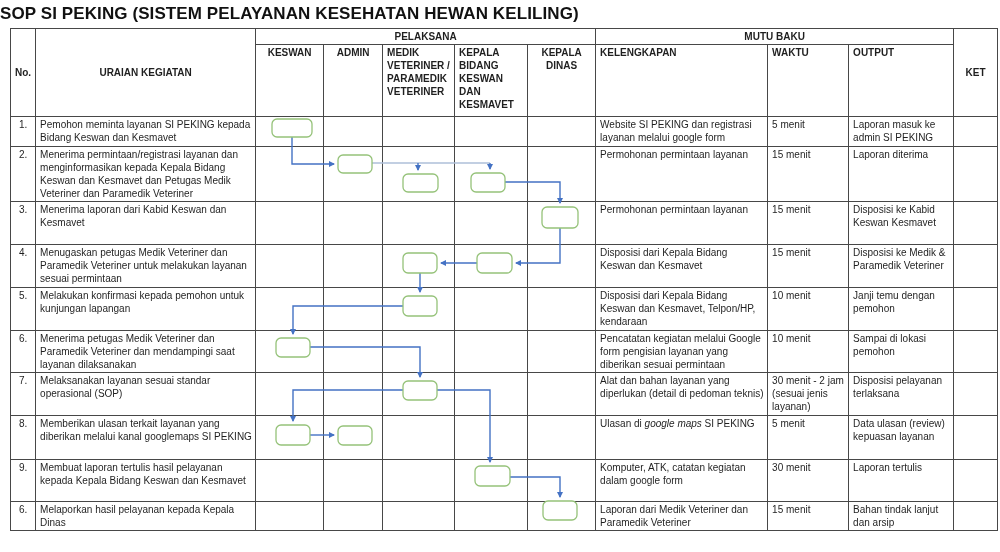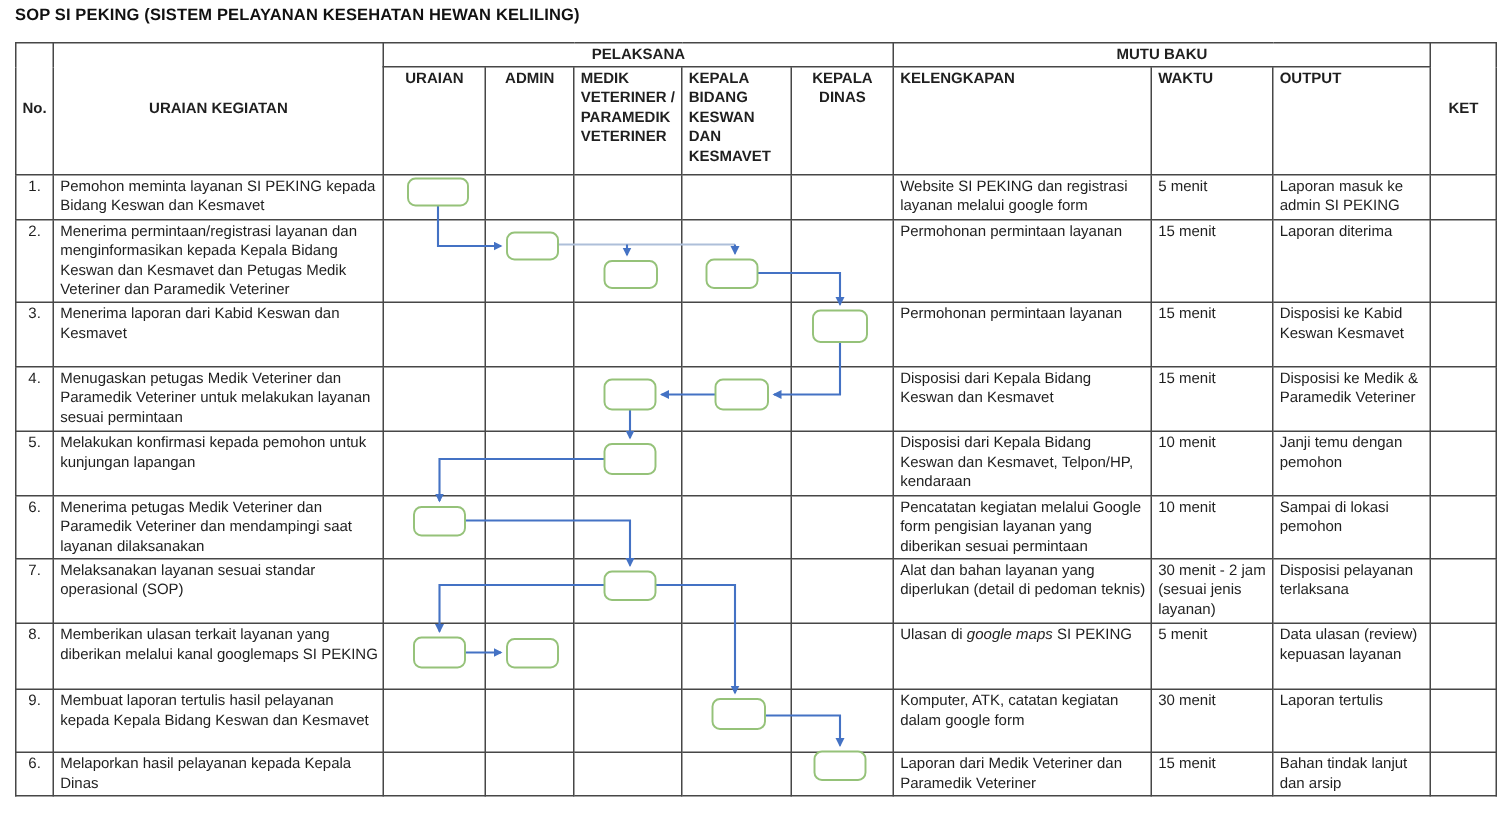--- a/index.html
+++ b/index.html
@@ -1,21 +1,21 @@
 <!DOCTYPE html>
 <html><head>
 <meta charset="utf-8">
 <style>
   html,body{margin:0;padding:0;}
   body{
     width:1000px;height:552px;position:relative;background:#ffffff;
     font-family:"Liberation Sans",sans-serif;color:#1a1a1a;overflow:hidden;
   }
   .title{
-    position:absolute;left:10px;top:4px;font-size:11px;font-weight:bold;color:#111;
+    position:absolute;left:0;top:4px;font-size:17px;font-weight:bold;color:#111;
     letter-spacing:.1px;
   }
   table{
     position:absolute;left:10px;top:28px;border-collapse:collapse;table-layout:fixed;
   }
   th,td{border:1px solid #474747;overflow:hidden;}
   th{font-size:10px;font-weight:bold;padding:1px 4px;color:#1f1f1f;line-height:13px;margin-top:39px;}
   td{font-size:10px;line-height:13px;padding:1px 3px 1px 4px;vertical-align:top;color:#1f1f1f;}
   tr.h1 th{height:13px;text-align:center;vertical-align:middle;}
   tr.h2 th{height:69px;vertical-align:top;}
@@ -58,21 +58,21 @@
   </colgroup>
   <thead>
     <tr class="h1">
       <th rowspan="2" class="hv">No.</th>
       <th rowspan="2" class="hv">URAIAN KEGIATAN</th>
       <th colspan="5">PELAKSANA</th>
       <th colspan="3">MUTU BAKU</th>
       <th rowspan="2" class="ht">KET</th>
     </tr>
     <tr class="h2">
-      <th class="hc">URAIAN</th>
+      <th class="hc">KESWAN</th>
       <th class="hc">ADMIN</th>
       <th class="hl">MEDIK VETERINER / PARAMEDIK VETERINER</th>
       <th class="hl">KEPALA BIDANG KESWAN DAN KESMAVET</th>
       <th class="hc">KEPALA DINAS</th>
       <th class="hl">KELENGKAPAN</th>
       <th class="hl">WAKTU</th>
       <th class="hl">OUTPUT</th>
     </tr>
   </thead>
   <tbody id="tbody">

